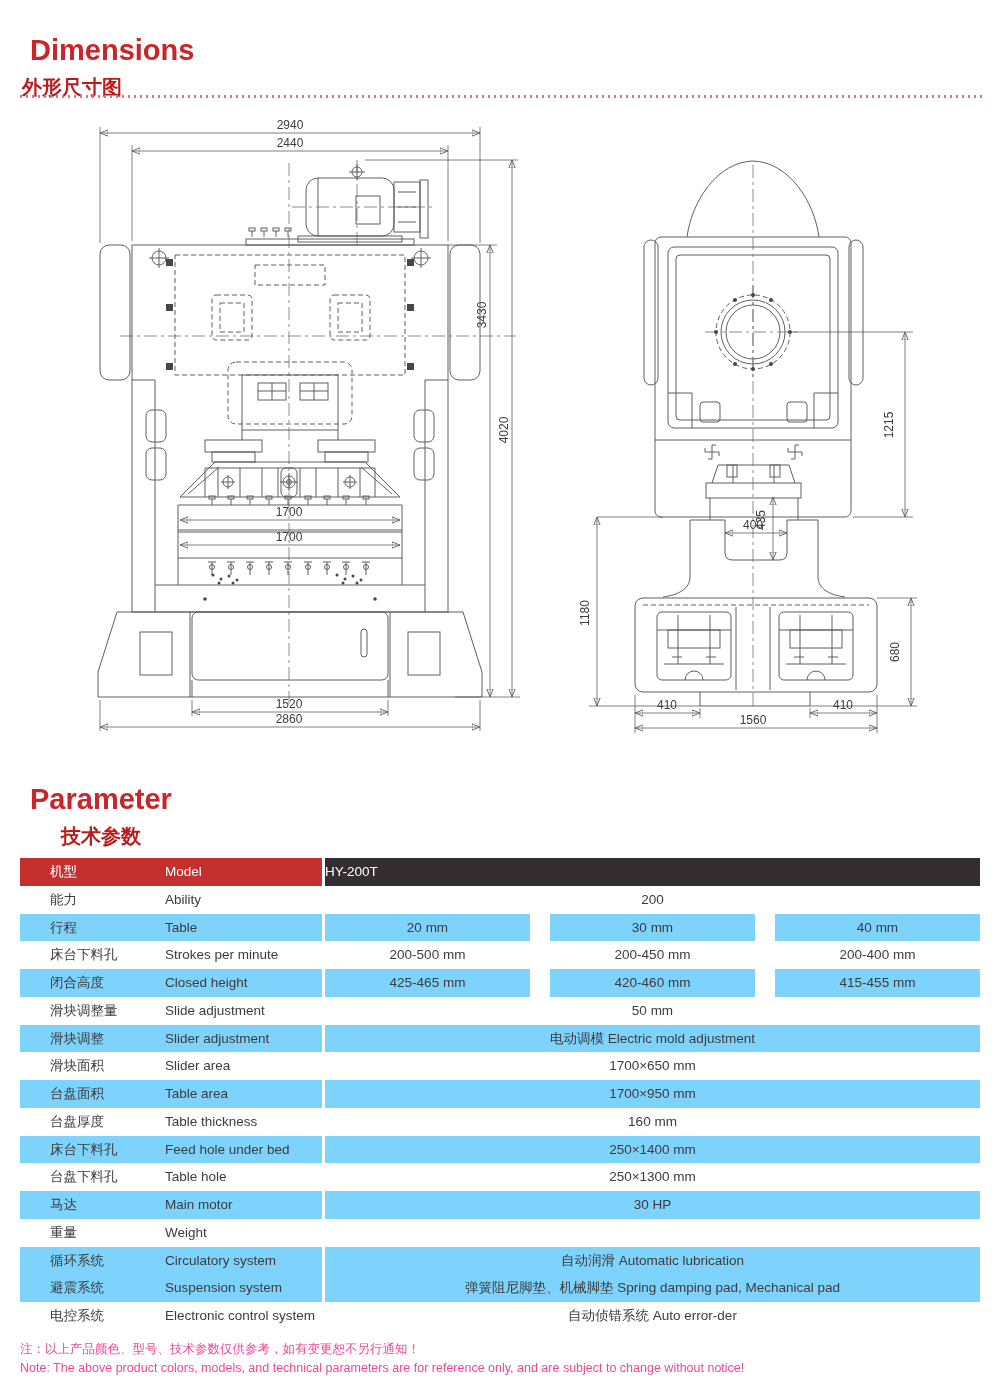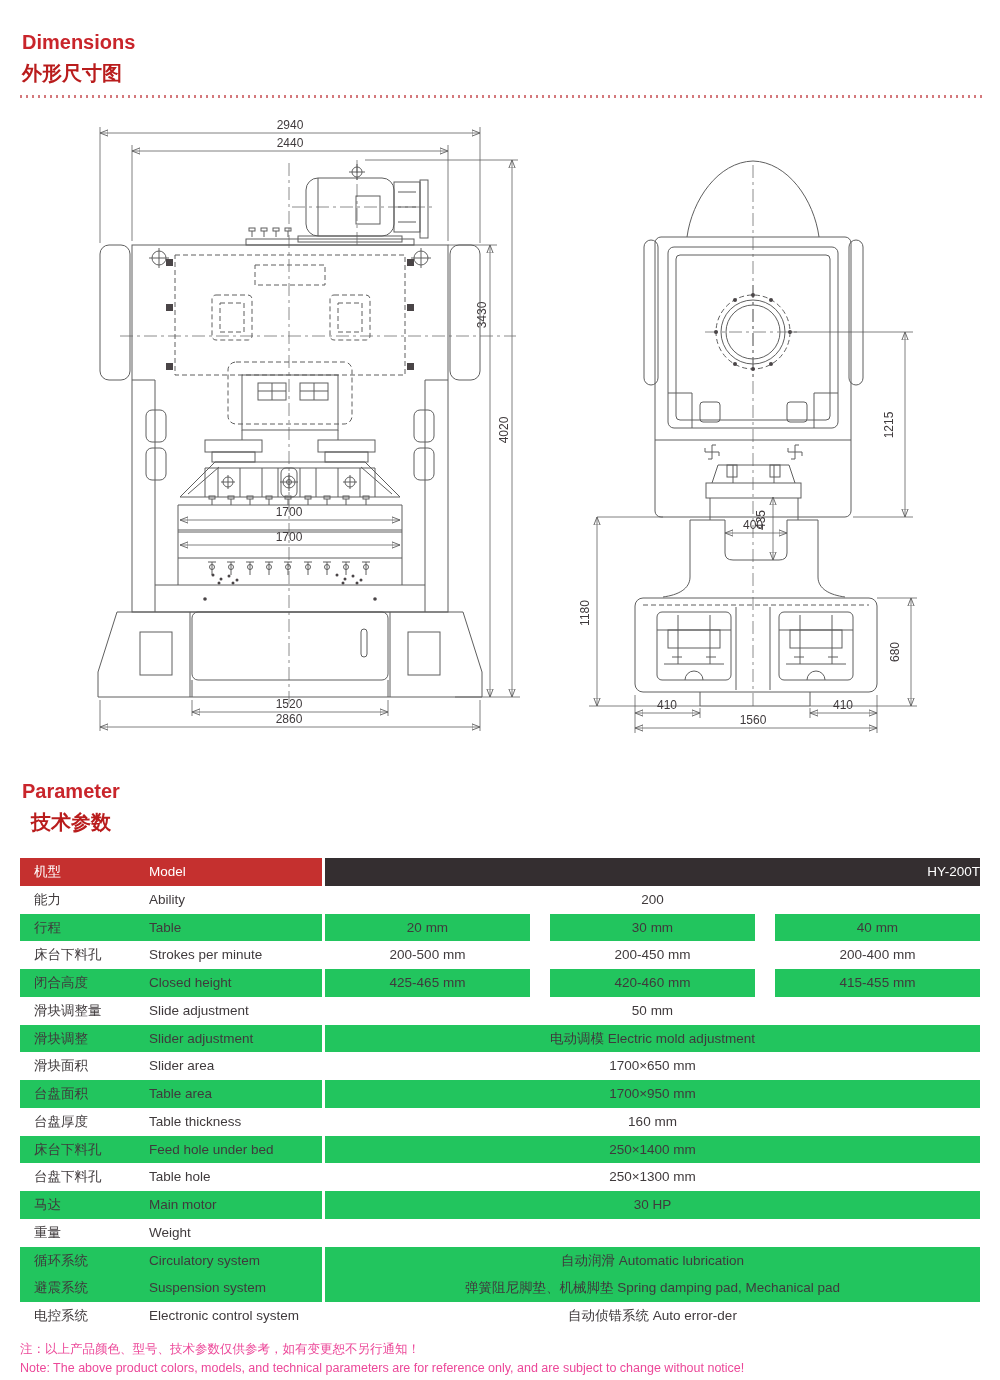--- a/index.html
+++ b/index.html
@@ -1,46 +1,46 @@
 <!DOCTYPE html>
 <html><head>
 <meta charset="utf-8">
 <style>
   html,body{margin:0;padding:0;}
   body{
     width:1000px;height:1380px;position:relative;background:#ffffff;
     font-family:"Liberation Sans","DejaVu Sans",sans-serif;color:#3f3a3c;overflow:hidden;
   }
   .header-block{position:absolute;left:22px;top:26px;}
-  .sec-title{margin:0;color:#c9252b;font-size:20px;font-weight:bold;line-height:32px;}
+  .sec-title{margin:8px;color:#c9252b;font-size:29px;font-weight:bold;line-height:32px;}
   .sec-sub{margin:2px 0 0 0;color:#b91c1c;font-size:20px;font-weight:bold;line-height:26px;}
   .dotted-divider{
     position:absolute;left:20px;width:966px;height:3px;
     background-image:repeating-linear-gradient(to right,#d4797c 0 2px,transparent 2px 6px);
   }
   #divider-top{top:95px;}
   .drawing{position:absolute;left:0;top:115px;}
   .drawing line,.drawing rect,.drawing path,.drawing circle{stroke:#5f5f5f;fill:none;stroke-width:1;}
   .drawing .dim{stroke-width:0.8;}
   .drawing .dash{stroke-dasharray:5 3;}
   .drawing .cl{stroke-dasharray:13 4 3 4;stroke:#6e6e6e;stroke-width:0.8;}
   .drawing .blk{fill:#4a4547;stroke:none;}
   .drawing text{stroke:none;fill:#3f3a3c;font-size:12px;text-anchor:middle;font-family:"Liberation Sans","DejaVu Sans",sans-serif;}
   .param-block{position:absolute;left:22px;top:775px;text-align:center;}
   .ptable{position:absolute;left:20px;top:858px;width:960px;font-size:13.5px;}
   .trow{display:flex;height:27.76px;line-height:27.76px;}
-  .lcell{width:302px;box-sizing:border-box;padding-left:14px;display:flex;}
+  .lcell{width:302px;box-sizing:border-box;padding-left:30px;display:flex;}
   .lcell .cn{width:115px;}
   .vals{flex:1;display:flex;margin-left:3px;}
   .vcell{flex:1;text-align:center;}
   .vcell + .vcell{margin-left:20px;}
-  .trow.alt .lcell,.trow.alt .vcell{background:#22c55e;}
+  .trow.alt .lcell,.trow.alt .vcell{background:#7dd3fc;}
   .hrow{color:#ffffff;}
   .hrow .lcell{background:#c5302f;}
-  .hrow .vals{background:#342e30;display:block;text-align:right;}
+  .hrow .vals{background:#342e30;display:block;text-align:left;}
   .note{position:absolute;left:20px;top:1340px;font-size:12.5px;color:#ec4899;line-height:19px;}
 </style>
 </head>
 <body>
 
 <div class="header-block">
   <h1 class="sec-title">Dimensions</h1>
   <h2 class="sec-sub">外形尺寸图</h2>
 </div>
 <div class="dotted-divider" id="divider-top"></div>

